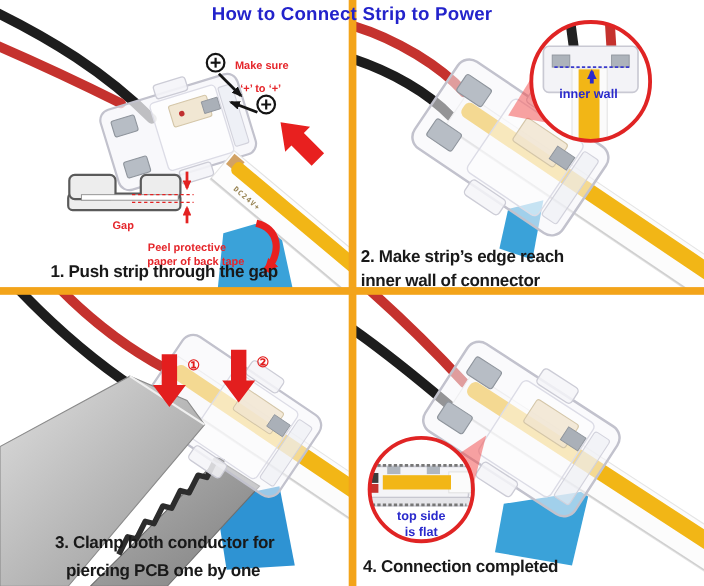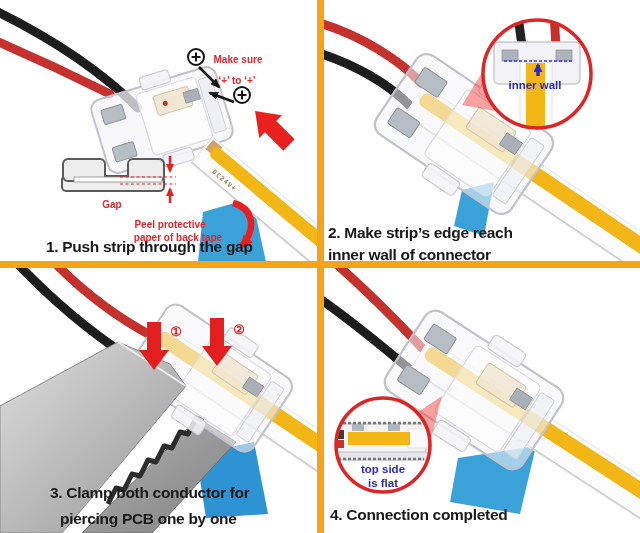--- a/index.html
+++ b/index.html
@@ -248,13 +248,14 @@
       <text class="bluenote" x="61" y="221" text-anchor="middle">is flat</text>
     </g>
     <circle cx="61" cy="179" r="47" fill="none" stroke="#E02424" stroke-width="3.5"></circle>
 
     <text class="cap" x="8" y="254">4. Connection completed</text>
   </svg>
 
   <div class="divider divider-v"></div>
   <div class="divider divider-h"></div>
 
+  <div class="title">How to Connect Strip to Power</div>
 </div>
 
 </body></html>

